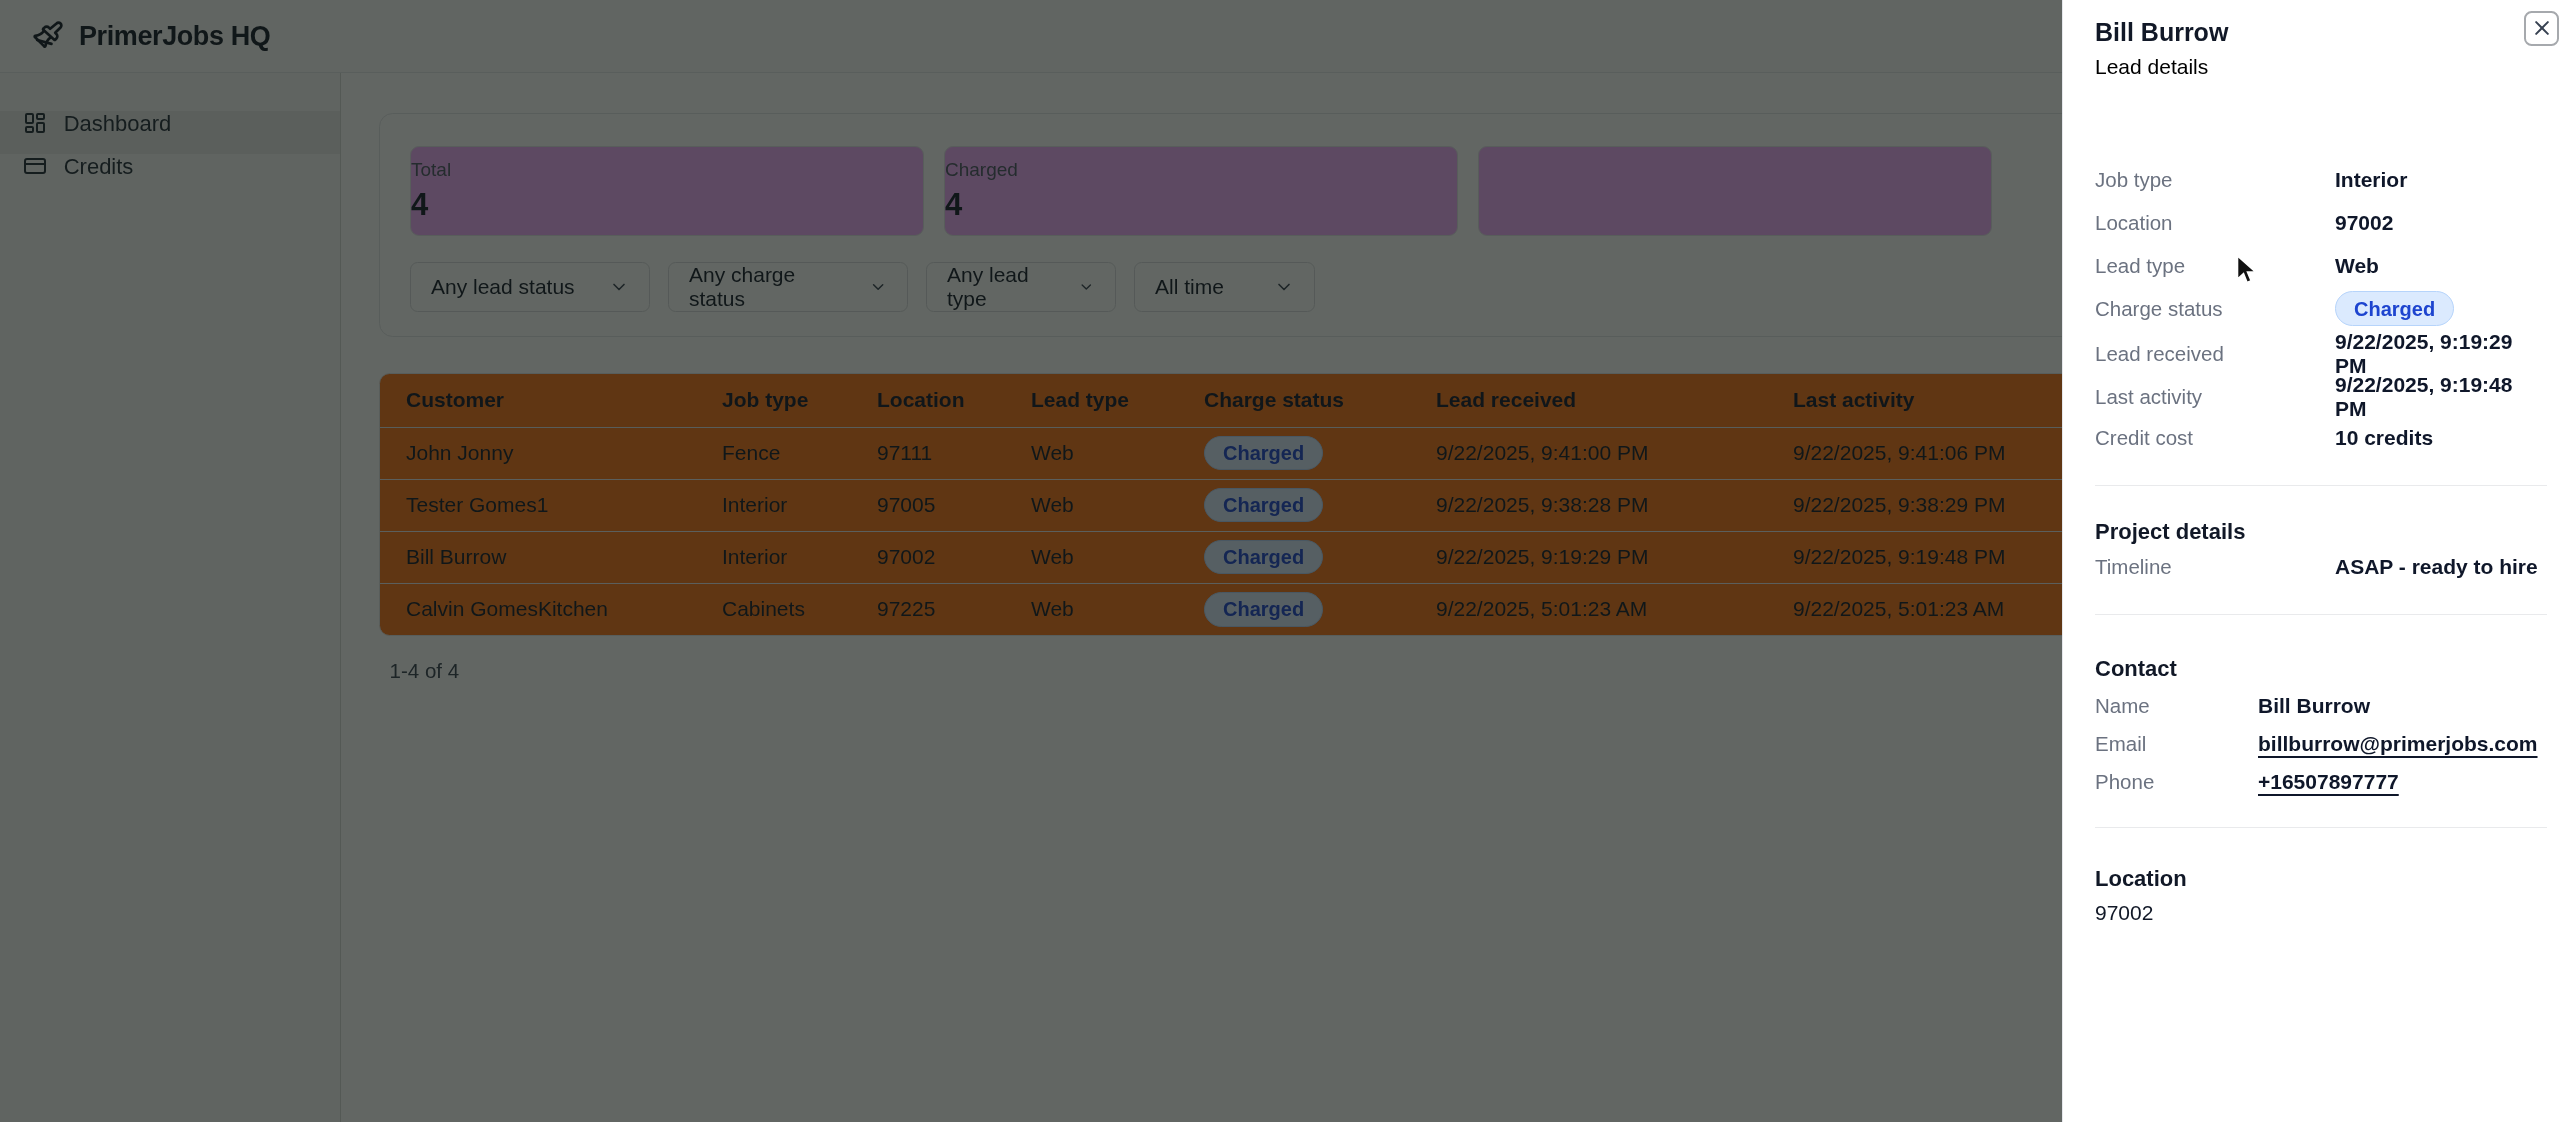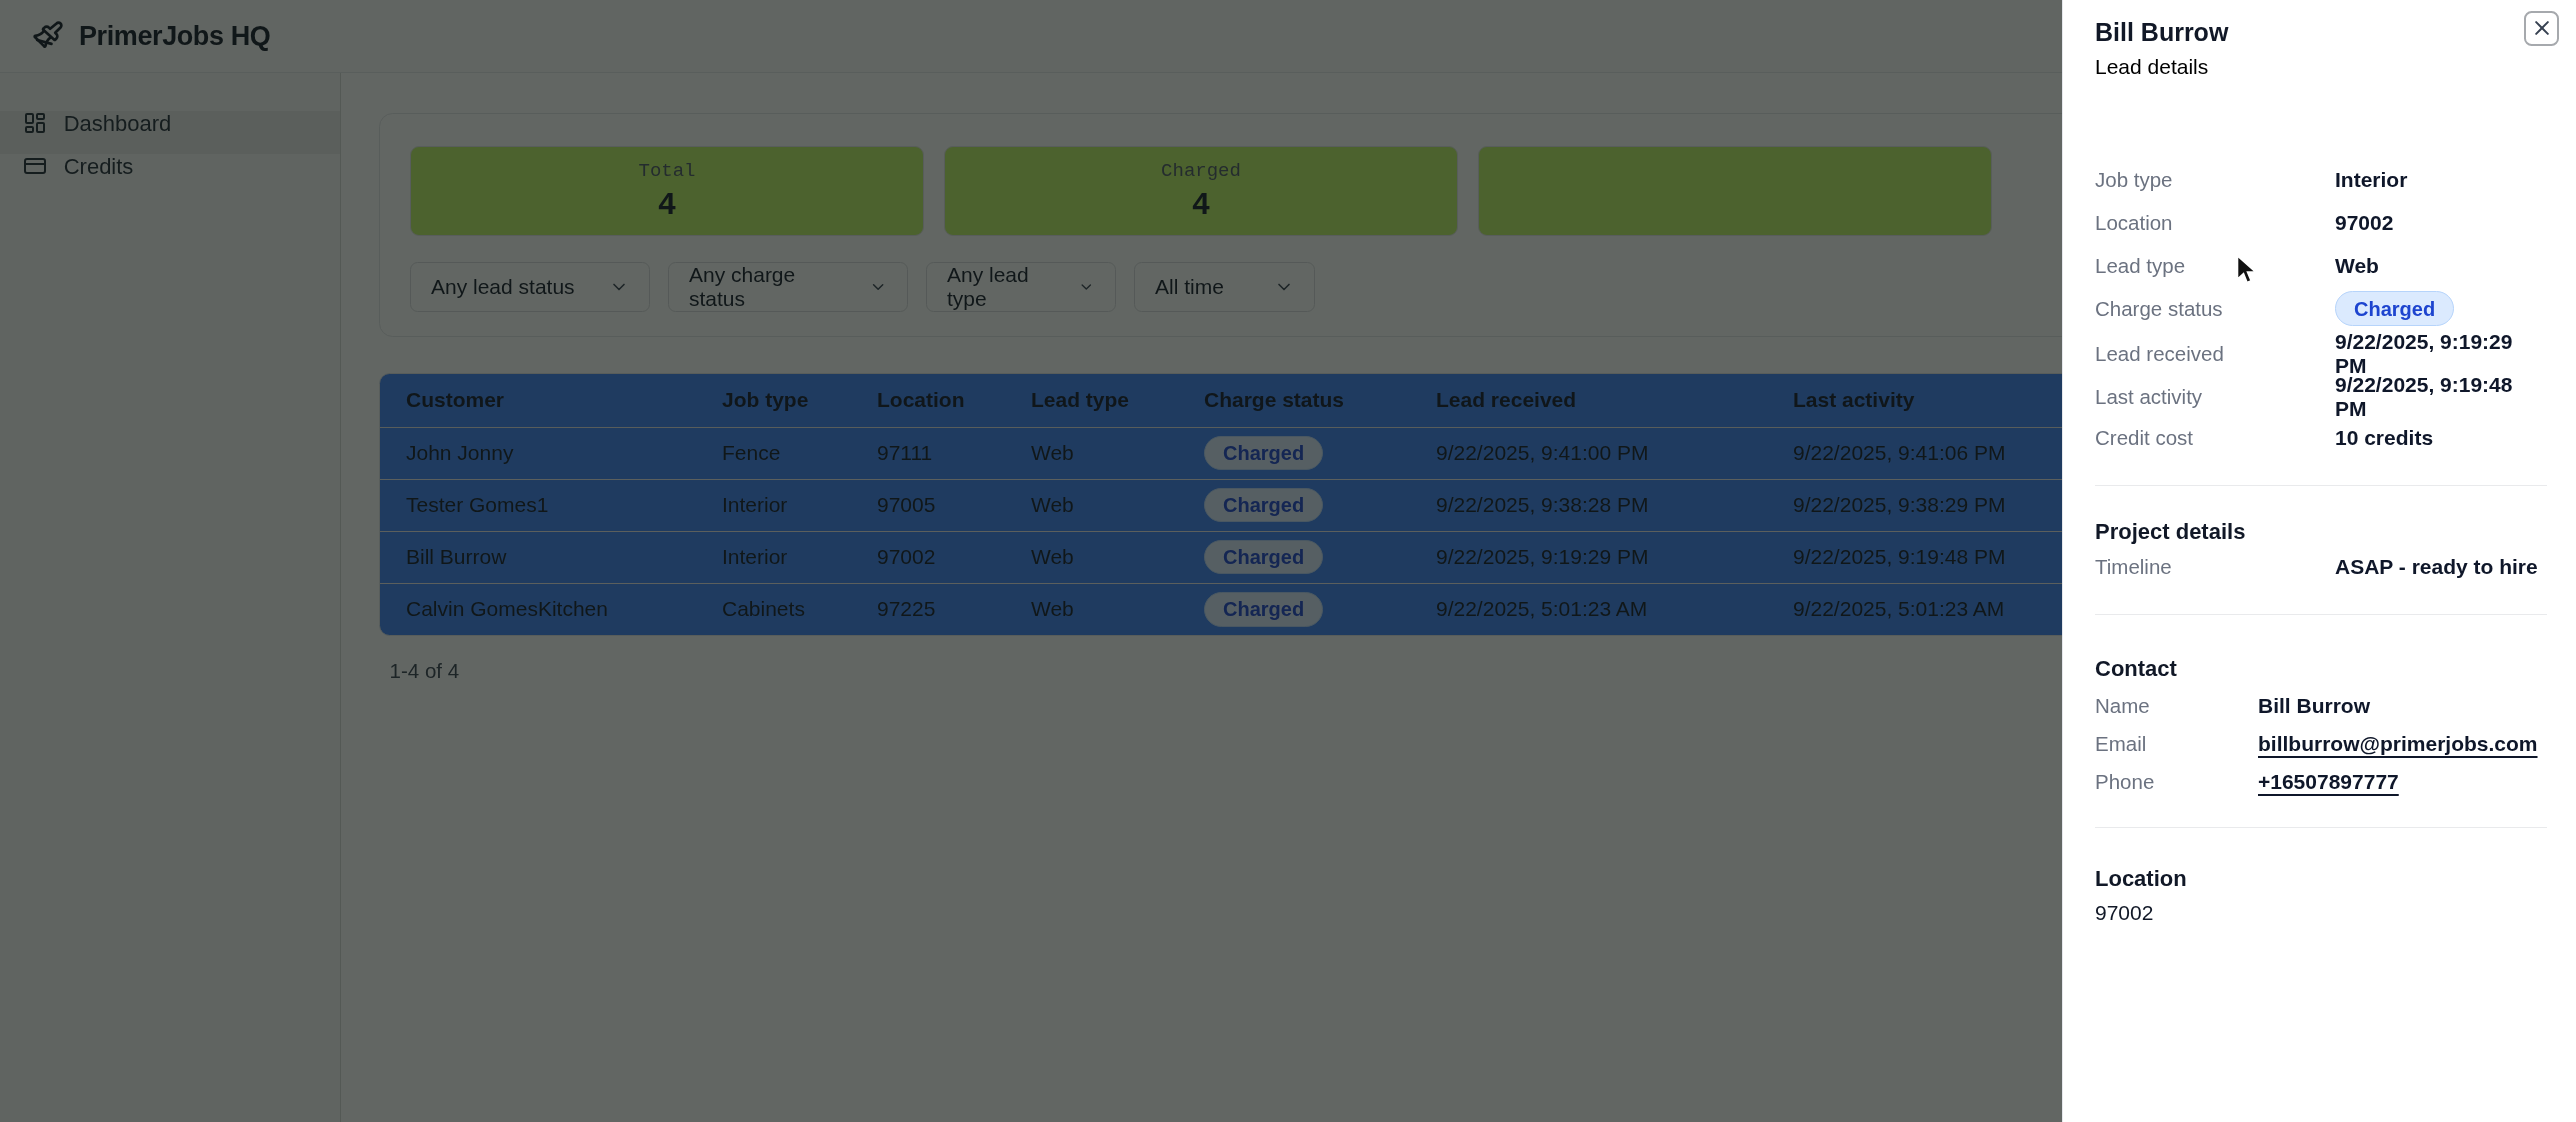--- a/index.html
+++ b/index.html
@@ -34,40 +34,39 @@
 
   
   .main { position:absolute; left:341px; top:73px; right:0; bottom:0; background:#ffffff; padding:40px 0 0 38px; }
 
   .summary-card {
     width:2190px; border:1.5px solid #e2e4e7; border-radius:13.7px; padding:32px 30px 24px 30px;
   }
   .stats-row { display:flex; gap:20px; }
   .stat-card {
     width:514px; height:90px; border:1.5px solid #e2e4e7; border-radius:9px;
-    display:flex; flex-direction:column; align-items:center; justify-content:center; gap:6px;
-    background:#bef264;
-    font-family:Liberation Mono, monospace;
+    display:flex; flex-direction:column; align-items:flex-start; justify-content:center; gap:6px;
+    background:#f0abfc;
   }
   .stat-label { font-size:19px; color:#4b5563; }
   .stat-value { font-size:31px; font-weight:700; color:#111827; }
 
   .filters-row { display:flex; gap:18px; margin-top:26px; }
   .select {
     height:50px; border:1.5px solid #d8dade; border-radius:7.6px; background:#fff;
     display:flex; align-items:center; justify-content:space-between;
     padding:0 20px; font-size:21px; font-weight:500; color:#111827; cursor:pointer;
   }
   .select svg { width:20px; height:20px; stroke:#374151; margin-left:26px; }
   .select.w1 { width:240px; } .select.w2 { width:240px; }
   .select.w3 { width:190px; } .select.w4 { width:181px; }
 
   
   .table-card {
-    margin-top:36px; width:2190px; border:1.5px solid #e2e4e7; border-radius:10.6px; overflow:hidden; background:#3b82f6;
+    margin-top:36px; width:2190px; border:1.5px solid #e2e4e7; border-radius:10.6px; overflow:hidden; background:#f97316;
   }
   table { border-collapse:collapse; width:100%; table-layout:fixed; }
   th, td { text-align:left; font-size:21px; height:53px; vertical-align:middle; white-space:nowrap; overflow:hidden; }
   th { font-weight:700; color:#0f172a; }
   td { font-weight:400; color:#111827; height:52px; }
   thead tr { border-bottom:1.5px solid #e2e4e7; }
   tbody tr + tr { border-top:1.5px solid #e9eaec; }
   th:first-child, td:first-child { padding-left:26px; }
   .badge {
     display:inline-block; padding:5.3px 18px; border-radius:760px;

